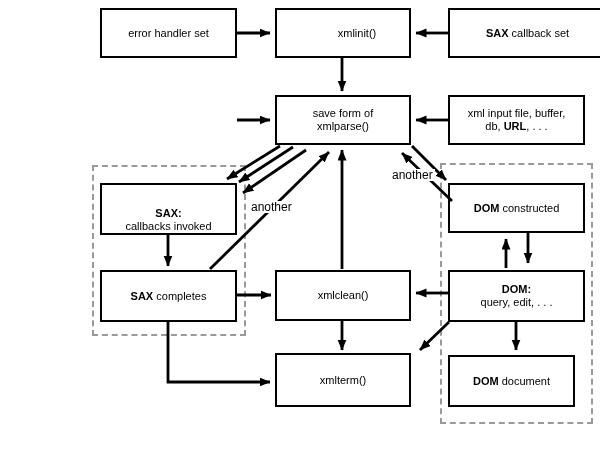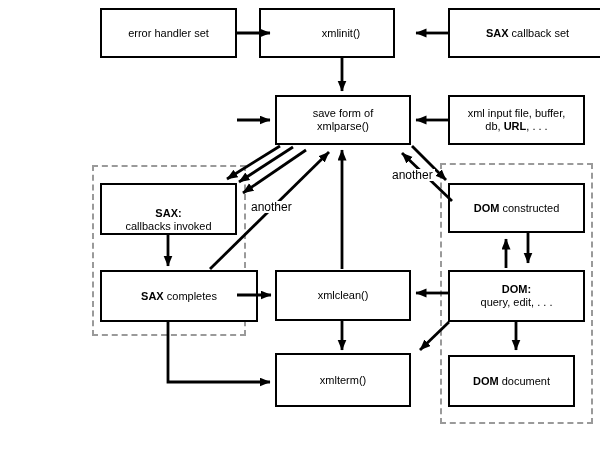--- a/index.html
+++ b/index.html
@@ -62,21 +62,21 @@
     <line x1="506" y1="268" x2="506" y2="239" marker-end="url(#ah)"></line>
     <line x1="528" y1="233" x2="528" y2="263" marker-end="url(#ah)"></line>
     <line x1="448" y1="293" x2="416" y2="293" marker-end="url(#ah)"></line>
     <line x1="449" y1="322" x2="420" y2="350" marker-end="url(#ah)"></line>
     <line x1="516" y1="322" x2="516" y2="350" marker-end="url(#ah)"></line>
   </svg>
 
   <div class="box" style="left:100px;top:8px;width:137px;height:50px;">
     <span>error handler set</span>
   </div>
-  <div class="box" style="left:259px;top:8px;width:136px;height:50px;padding-left:28px;">
+  <div class="box" style="left:275px;top:8px;width:136px;height:50px;padding-left:28px;">
     <span>xmlinit()</span>
   </div>
   <div class="box" style="left:448px;top:8px;width:159px;height:50px;">
     <span><span class="b">SAX</span><span> callback set</span></span>
   </div>
 
   <div class="box" style="left:275px;top:95px;width:136px;height:50px;">
     <span>save form of</span>
     <span>xmlparse()</span>
   </div>
@@ -86,21 +86,21 @@
   </div>
 
   <div class="box" style="left:100px;top:183px;width:137px;height:52px;justify-content:flex-end;">
     <span class="b">SAX:</span>
     <span>callbacks invoked</span>
   </div>
   <div class="box" style="left:448px;top:183px;width:137px;height:50px;">
     <span><span class="b">DOM</span><span> constructed</span></span>
   </div>
 
-  <div class="box" style="left:100px;top:270px;width:158px;height:52px;">
+  <div class="box" style="left:100px;top:270px;width:137px;height:52px;">
     <span><span class="b">SAX</span><span> completes</span></span>
   </div>
   <div class="box" style="left:275px;top:270px;width:136px;height:51px;">
     <span>xmlclean()</span>
   </div>
   <div class="box" style="left:448px;top:270px;width:137px;height:52px;">
     <span class="b">DOM:</span>
     <span>query, edit, . . .</span>
   </div>
 

